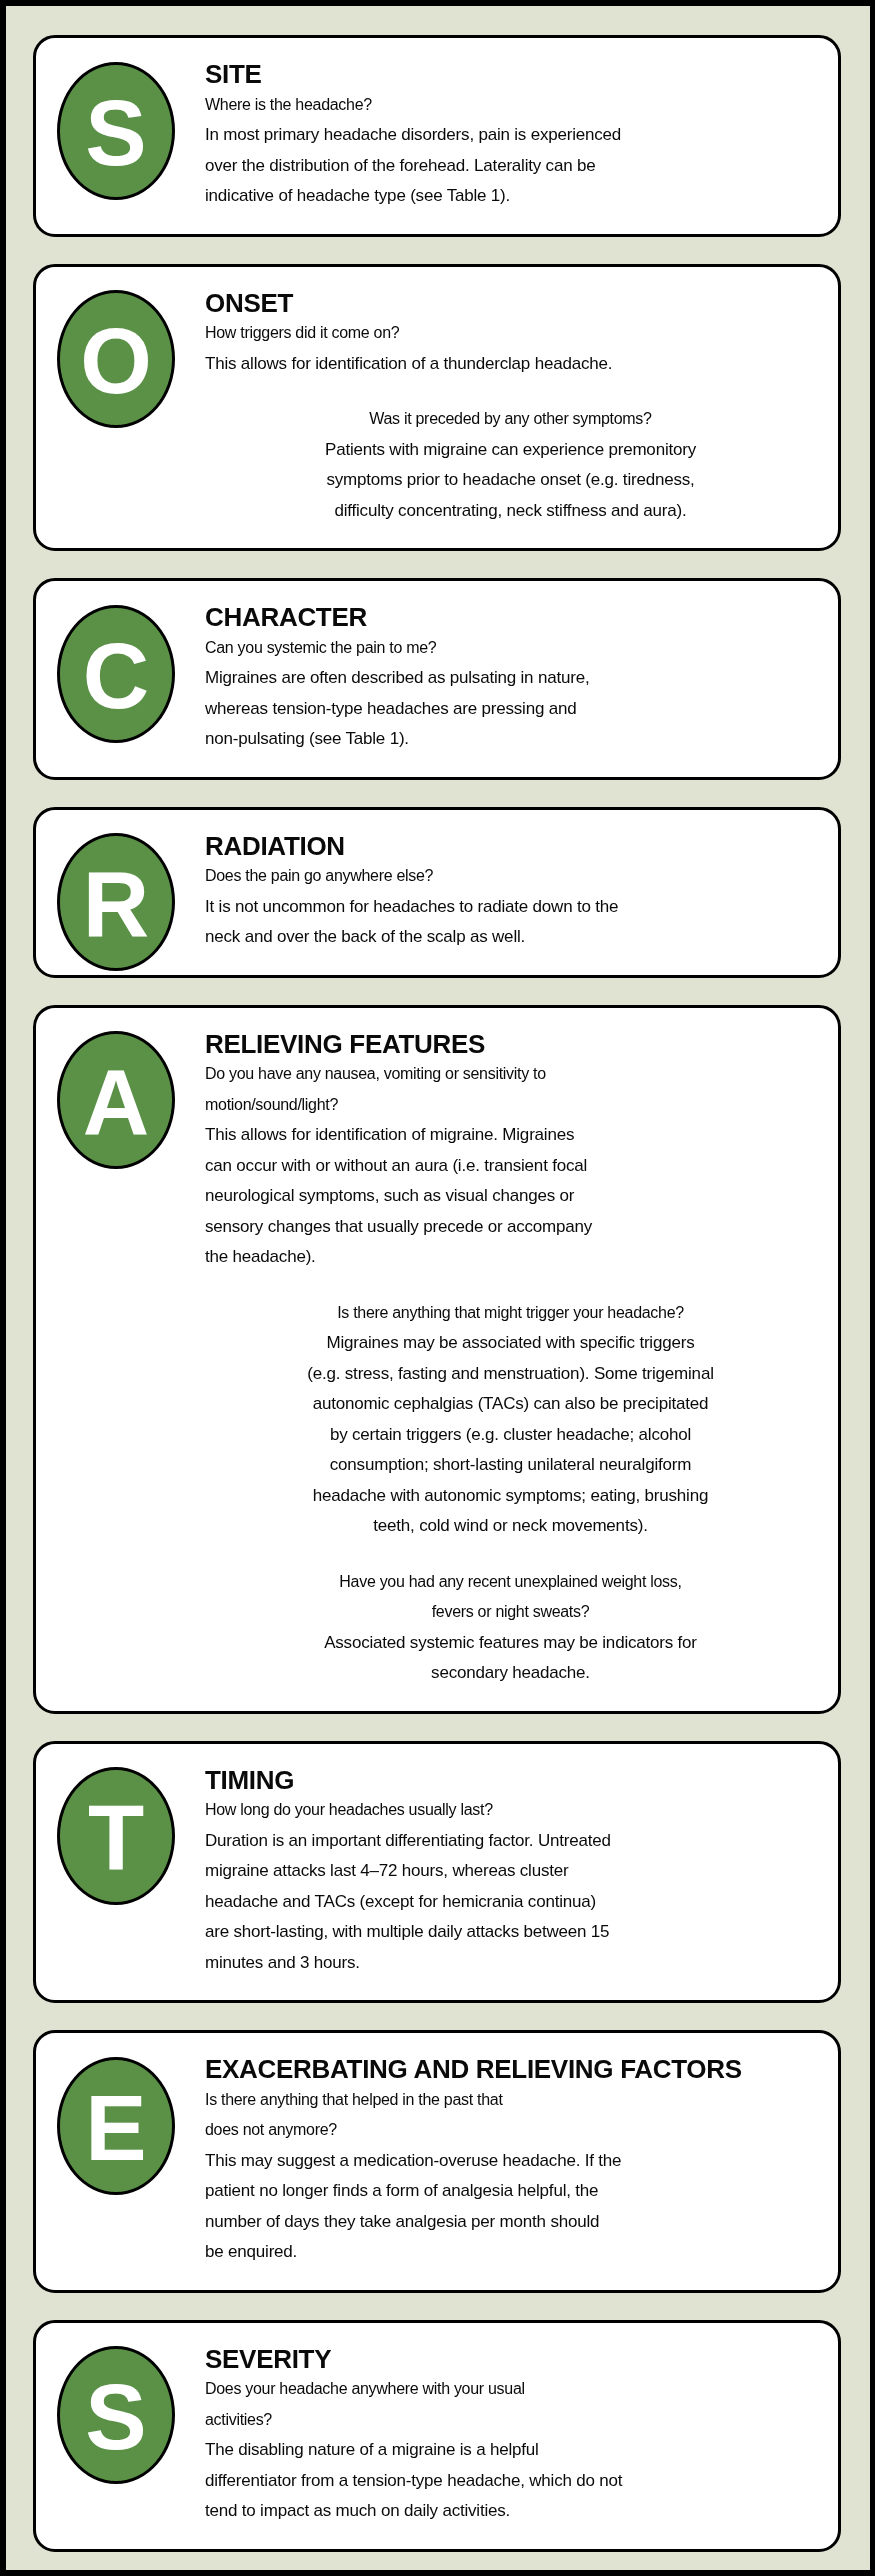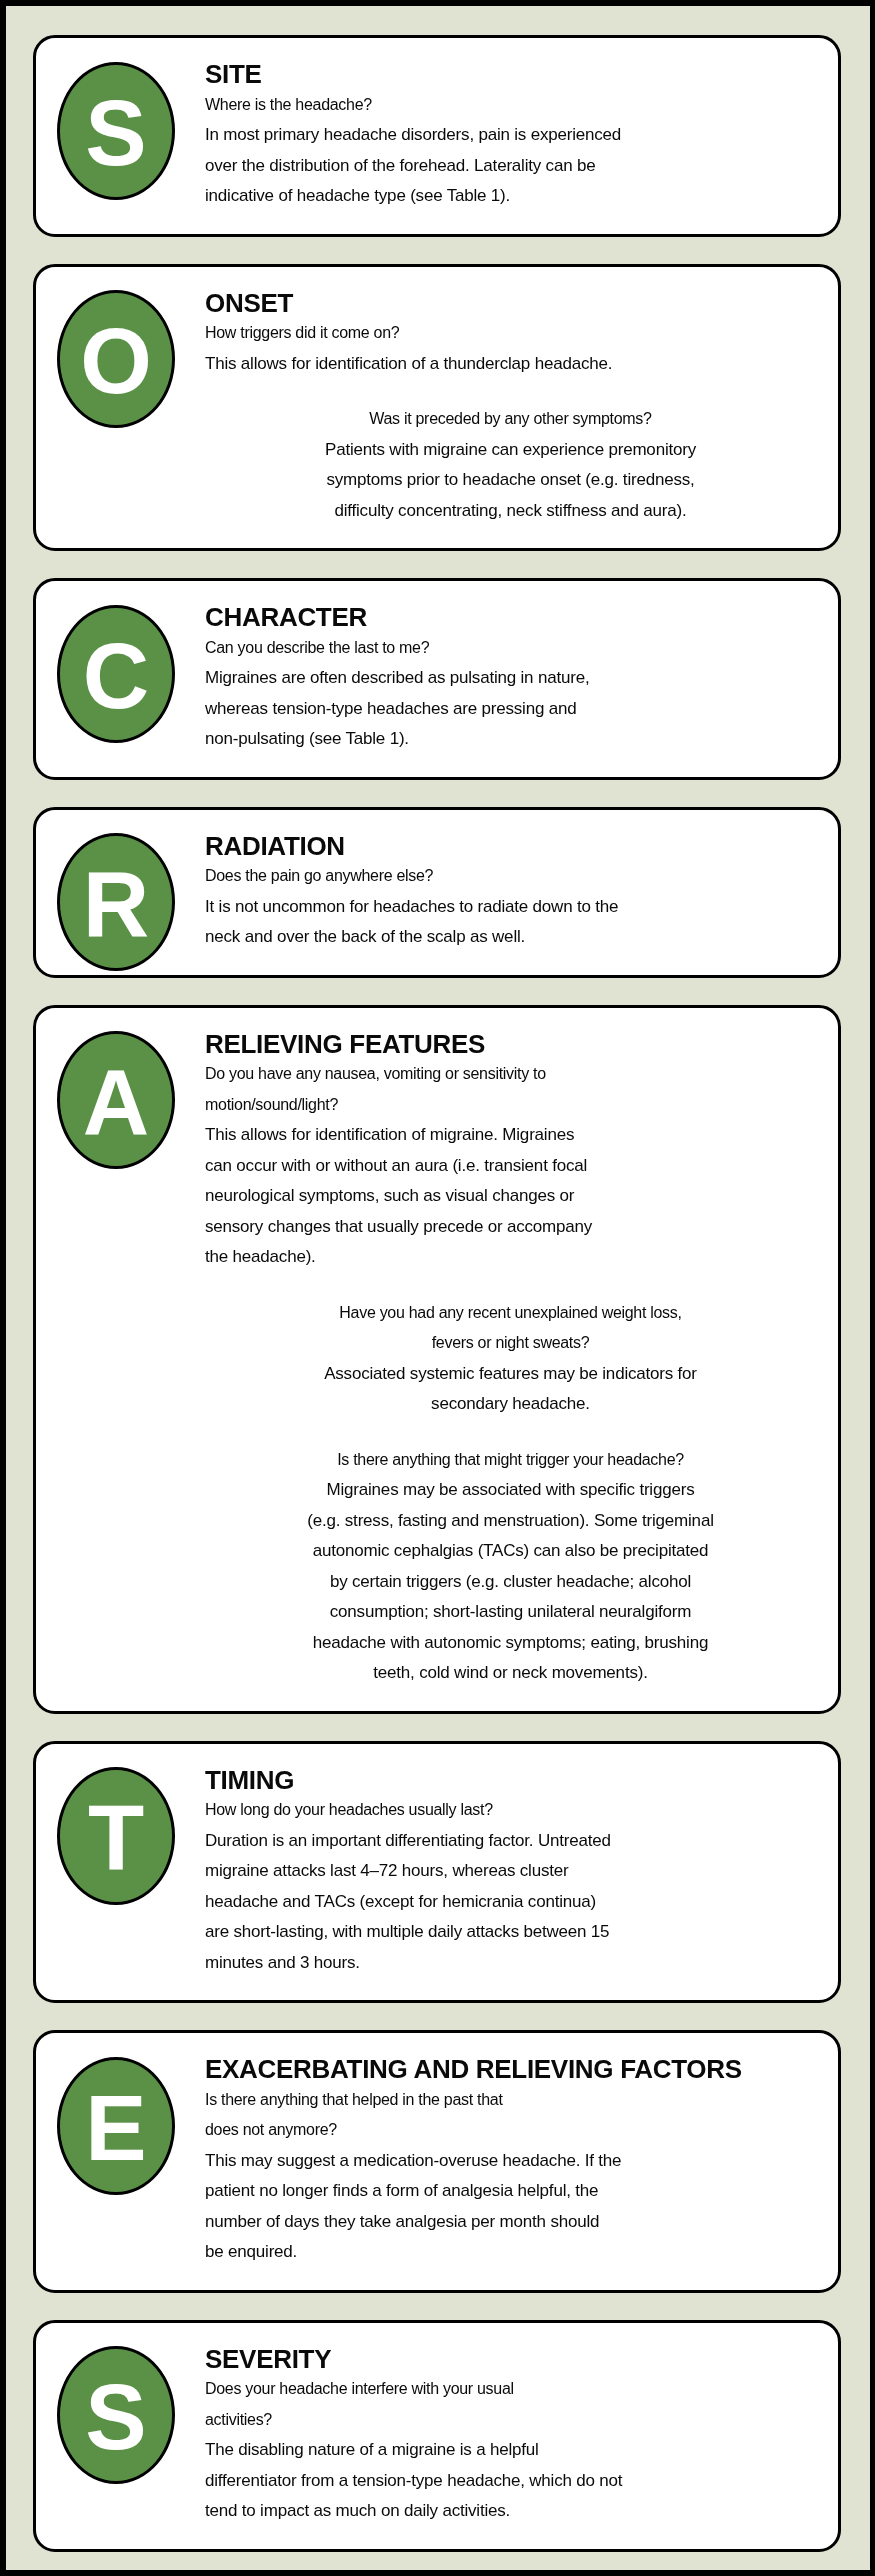--- a/index.html
+++ b/index.html
@@ -114,21 +114,21 @@
     </div>
   </section>
 
   <section class="card">
     <div class="badge">
       <span class="letter">C</span>
     </div>
     <div class="content">
       <h2 class="title">CHARACTER</h2>
       <div class="group">
-        <p class="q">Can you describe the last to me?</p>
+        <p class="q">Can you systemic the pain to me?</p>
         <p class="a">Migraines are often described as pulsating in nature,
 whereas tension-type headaches are pressing and
 non-pulsating (see Table 1).</p>
       </div>
     </div>
   </section>
 
   <section class="card">
     <div class="badge">
       <span class="letter">R</span>
@@ -150,37 +150,37 @@
     <div class="content">
       <h2 class="title">RELIEVING FEATURES</h2>
       <div class="group">
         <p class="q">Do you have any nausea, vomiting or sensitivity to
 motion/sound/light?</p>
         <p class="a">This allows for identification of migraine. Migraines
 can occur with or without an aura (i.e. transient focal
 neurological symptoms, such as visual changes or
 sensory changes that usually precede or accompany
 the headache).</p>
-      </div>
-      <div class="group">
-        <p class="q">Have you had any recent unexplained weight loss,
-fevers or night sweats?</p>
-        <p class="a">Associated systemic features may be indicators for
-secondary headache.</p>
       </div>
       <div class="group">
         <p class="q">Is there anything that might trigger your headache?</p>
         <p class="a">Migraines may be associated with specific triggers
 (e.g. stress, fasting and menstruation). Some trigeminal
 autonomic cephalgias (TACs) can also be precipitated
 by certain triggers (e.g. cluster headache; alcohol
 consumption; short-lasting unilateral neuralgiform
 headache with autonomic symptoms; eating, brushing
 teeth, cold wind or neck movements).</p>
       </div>
+      <div class="group">
+        <p class="q">Have you had any recent unexplained weight loss,
+fevers or night sweats?</p>
+        <p class="a">Associated systemic features may be indicators for
+secondary headache.</p>
+      </div>
     </div>
   </section>
 
   <section class="card">
     <div class="badge">
       <span class="letter">T</span>
     </div>
     <div class="content">
       <h2 class="title">TIMING</h2>
       <div class="group">
@@ -211,21 +211,21 @@
     </div>
   </section>
 
   <section class="card">
     <div class="badge">
       <span class="letter">S</span>
     </div>
     <div class="content">
       <h2 class="title">SEVERITY</h2>
       <div class="group">
-        <p class="q">Does your headache interfere with your usual
+        <p class="q">Does your headache anywhere with your usual
 activities?</p>
         <p class="a">The disabling nature of a migraine is a helpful
 differentiator from a tension-type headache, which do not
 tend to impact as much on daily activities.</p>
       </div>
     </div>
   </section>
 
 </div>
 

